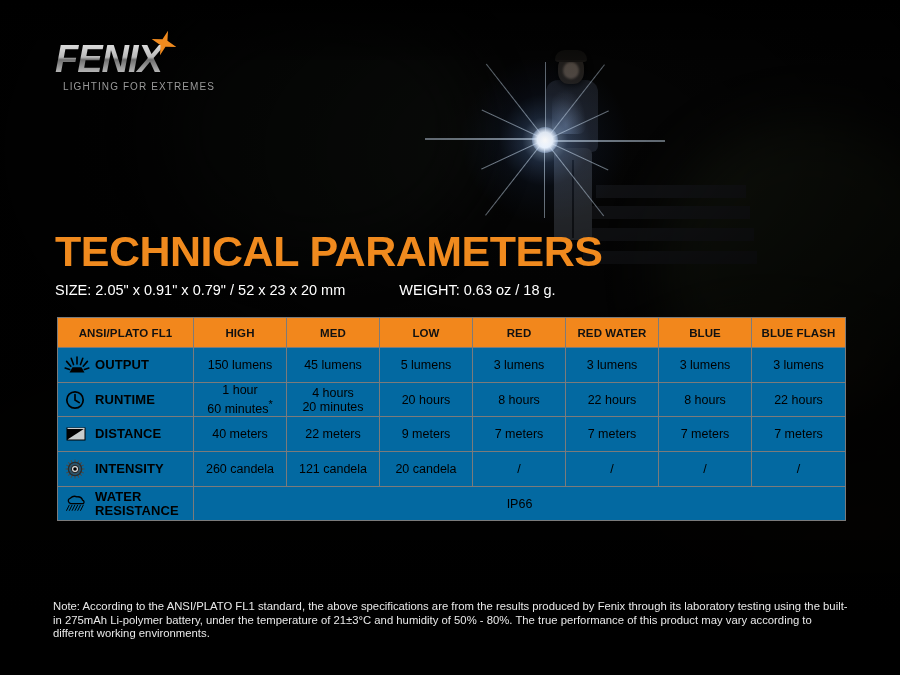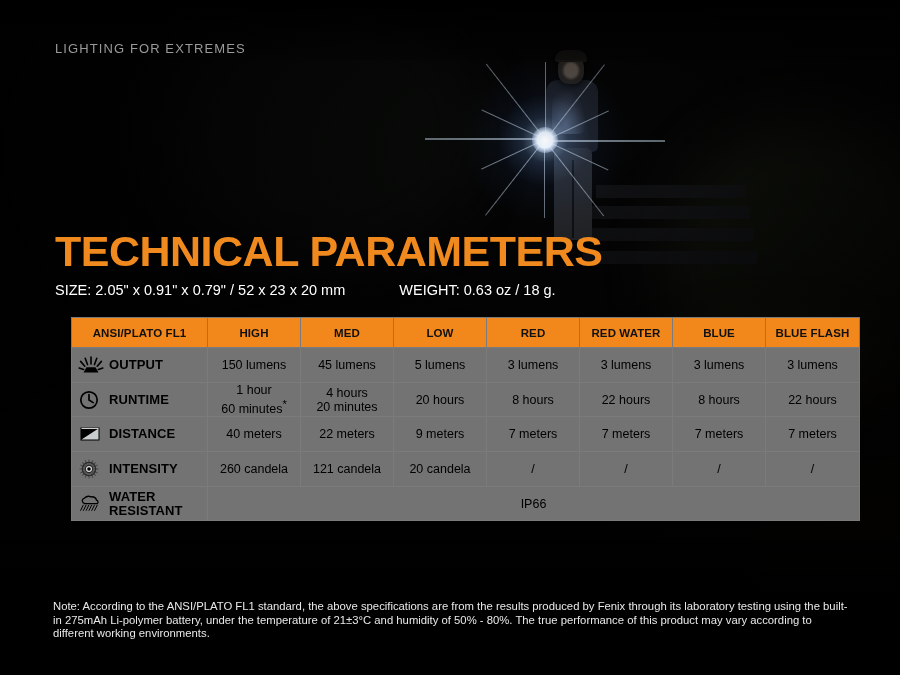--- a/index.html
+++ b/index.html
@@ -67,38 +67,38 @@
   #fenixWrap { position:relative; height:40px; }
   #fenixText { font-family:"Liberation Sans", sans-serif; font-weight:bold; font-style:italic;
                font-size:38px; letter-spacing:-1px; line-height:38px;
                background:linear-gradient(to bottom,#e9e9e9 0%,#b9b9b9 45%,#6f6f6f 52%,#d6d6d6 100%);
                -webkit-background-clip:text; background-clip:text; color:transparent;
                -webkit-text-fill-color:transparent; }
   #spark { position:absolute; left:96px; top:-10px; width:26px; height:26px;
            background:#f08a1e;
            clip-path:polygon(50% 0%, 60% 38%, 100% 50%, 60% 62%, 50% 100%, 40% 62%, 0% 50%, 40% 38%);
            transform:rotate(18deg); }
-  #tagline { color:#9a9a9a; font-size:13px; letter-spacing:1.1px; margin-top:1px; }
+  #tagline { color:#9a9a9a; font-size:10px; letter-spacing:1.1px; margin-top:1px;margin-left:8px; }
 
   
   #title { position:absolute; left:55px; top:228px; color:#f08a1e;
            font-size:43px; font-weight:bold; letter-spacing:-0.5px; line-height:46px; }
 
   
   #sizeline { position:absolute; left:55px; top:282px; color:#fff; font-size:14.5px; }
   #sizeline .gap { display:inline-block; width:54px; }
 
   
-  #tbl { position:absolute; left:71px; top:317px; width:788px;
+  #tbl { position:absolute; left:57px; top:317px; width:788px;
          border-collapse:collapse; table-layout:fixed;
          border:1px solid #707070; }
   #tbl td, #tbl th { border:1px solid #7b7b7b; padding:0; }
   #tbl thead th { background:#f2871c; color:#111; font-size:11.5px; font-weight:bold;
                   height:30px; text-align:center; letter-spacing:.1px; }
-  #tbl tbody td { background:#737373; color:#000; font-size:12.5px; text-align:center; }
+  #tbl tbody td { background:#0369a1; color:#000; font-size:12.5px; text-align:center; }
   .rowlabel { text-align:left !important; padding-left:6px !important; }
   .labelbox { display:flex; align-items:center; gap:5px; }
   .labeltext { font-weight:bold; font-size:13px; line-height:14px; letter-spacing:.1px; }
   .two-line { line-height:14px; }
   .ico { width:26px; height:22px; flex:0 0 26px; display:block; }
   tr.r-normal td { height:35px; }
   tr.r-runtime td { height:34px; }
   tr.r-tall td { height:34px; }
   .multi { line-height:14px; font-size:12.5px; }
   .sup { font-size:11px; vertical-align:super; }
@@ -150,20 +150,24 @@
   <div id="core"></div>
 
   <div id="vig"></div>
   <div id="topfade"></div>
   <div id="botfade"></div>
 </div>
 
 <div id="content">
 
   <div id="logo">
+    <div id="fenixWrap">
+      <div id="spark"></div>
+      <div id="fenixText">FENIX</div>
+    </div>
     <div id="tagline">LIGHTING FOR EXTREMES</div>
   </div>
 
   <div id="title">TECHNICAL PARAMETERS</div>
 
   <div id="sizeline">
     <span>SIZE: 2.05" x 0.91" x 0.79" / 52 x 23 x 20 mm</span><span class="gap"></span><span>WEIGHT: 0.63 oz / 18 g.</span>
   </div>
 
   <table id="tbl">
@@ -307,21 +311,21 @@
                 <path d="M5.2 12.2 L2.6 17.4"></path>
                 <path d="M8 12.2 L5.4 17.4"></path>
                 <path d="M10.8 12.2 L8.2 17.4"></path>
                 <path d="M13.6 12.2 L11 17.4"></path>
                 <path d="M16.4 12.2 L13.8 17.4"></path>
                 <path d="M19.2 12.2 L16.6 17.4"></path>
               </g>
             </svg>
             <span class="labeltext two-line">
               <span>WATER</span><br>
-              <span>RESISTANT</span>
+              <span>RESISTANCE</span>
             </span>
           </span>
         </td>
         <td colspan="7">IP66</td>
       </tr>
     </tbody>
   </table>
 
   <div id="notes">
     <div>Note: According to the ANSI/PLATO FL1 standard, the above specifications are from the results produced by Fenix through its laboratory testing using the built-in 275mAh Li-polymer battery, under the temperature of 21±3°C and humidity of 50% - 80%. The true performance of this product may vary according to different working environments.</div>

